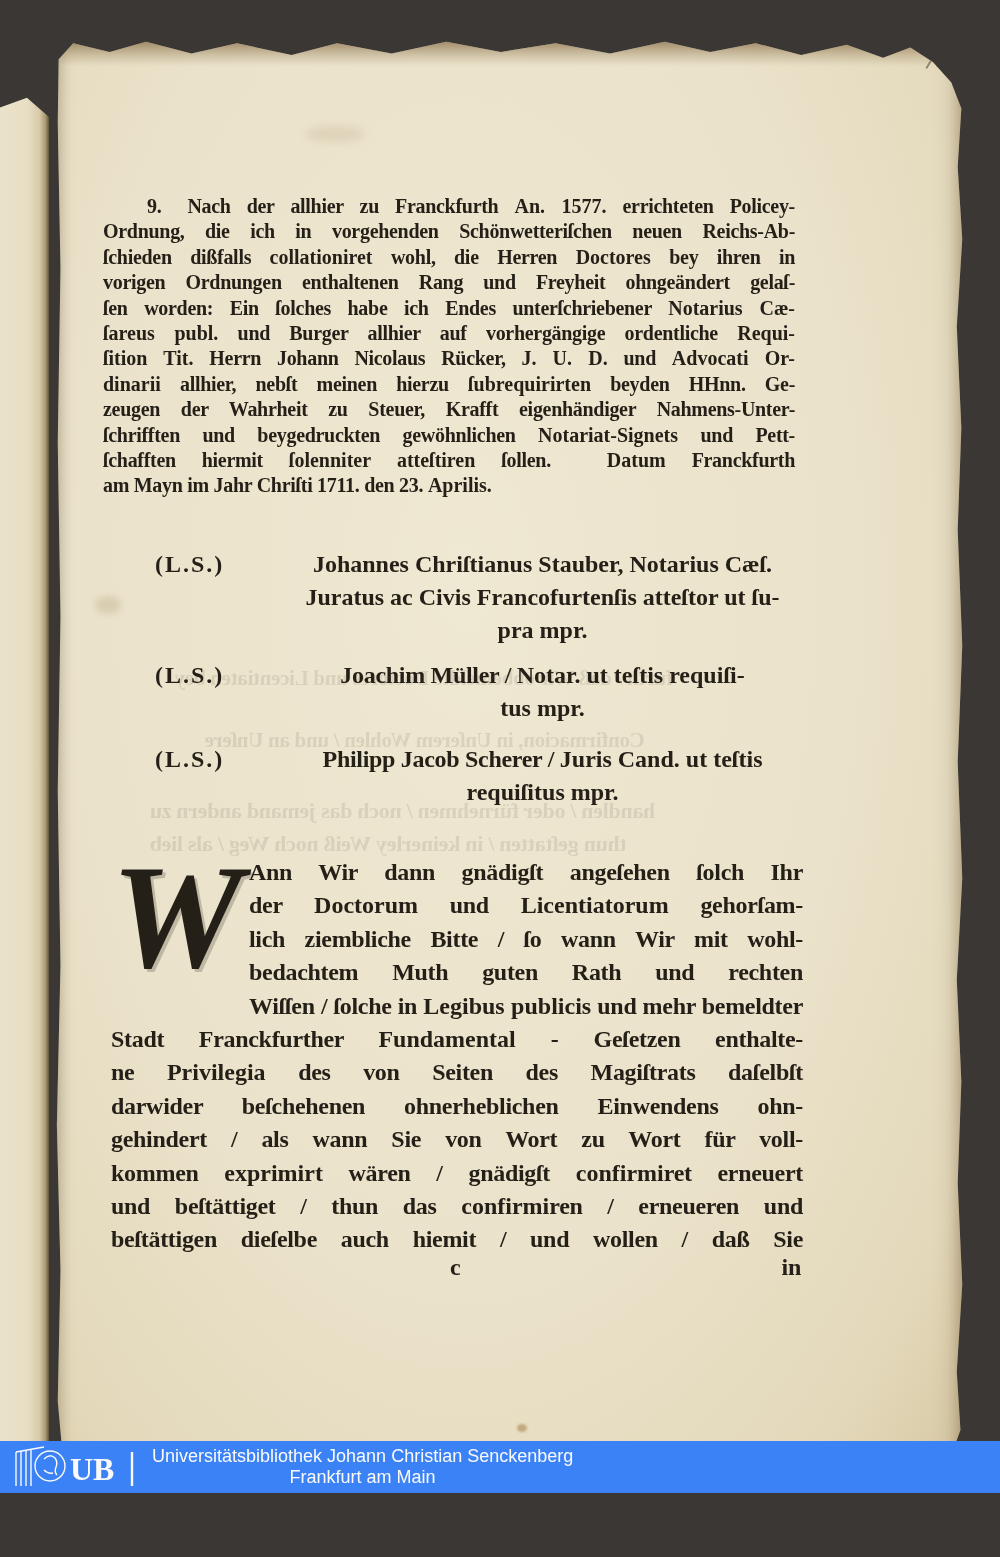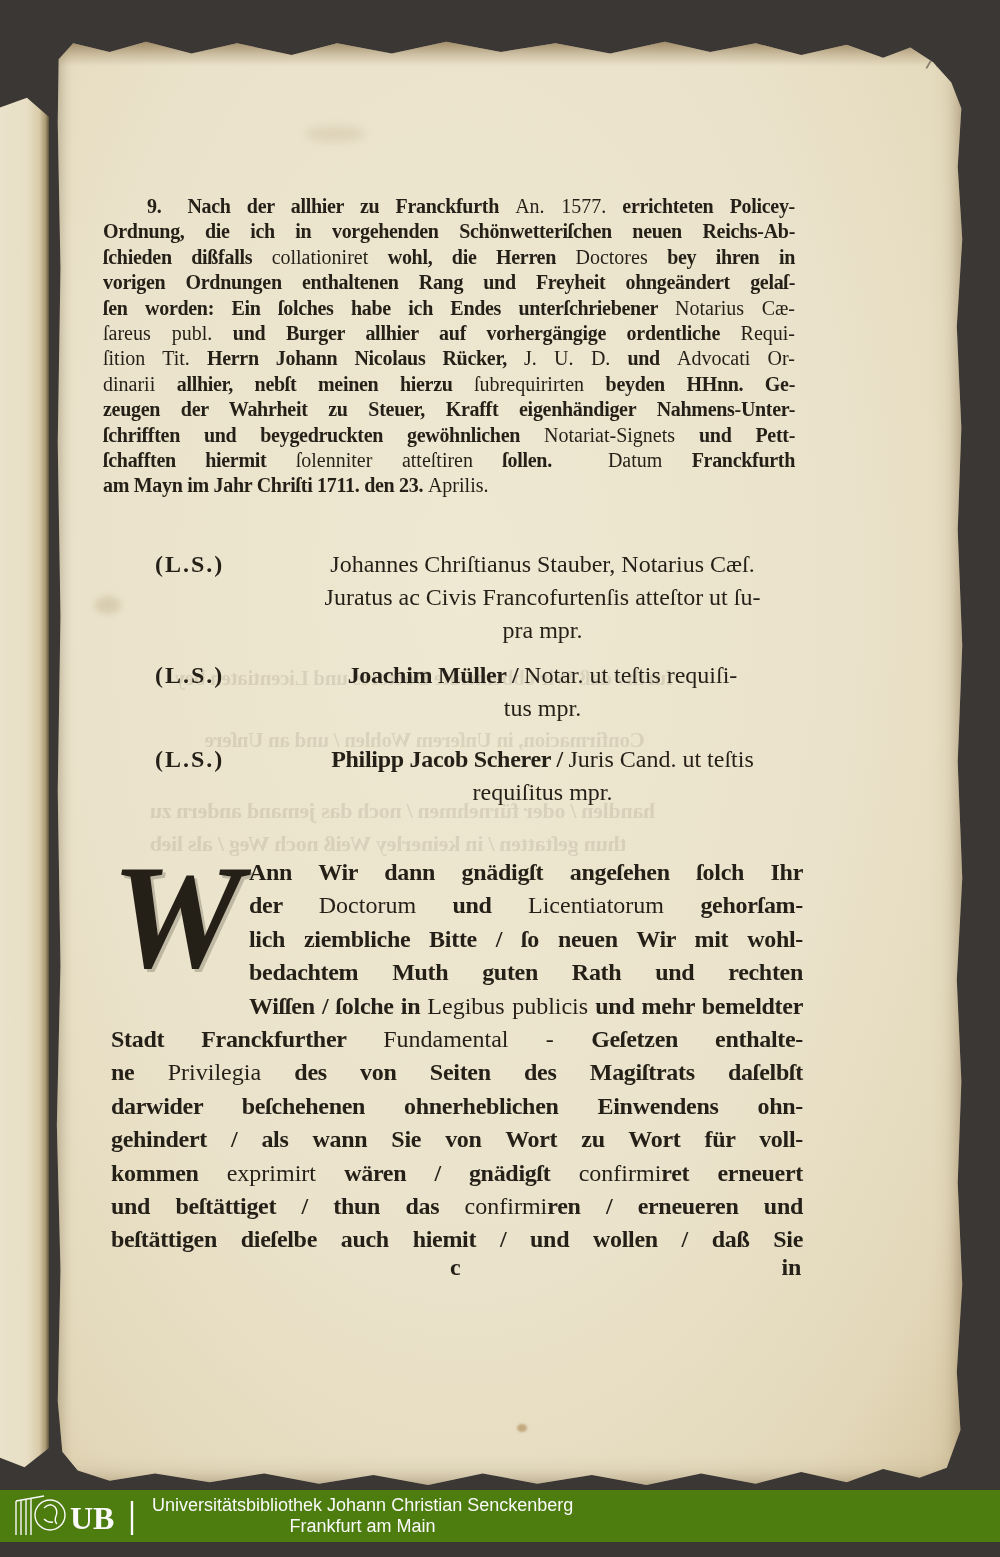--- a/index.html
+++ b/index.html
@@ -38,21 +38,21 @@
   .ghost{
     position:absolute;transform:scaleX(-1);opacity:.13;filter:blur(.6px);
     font-weight:bold;font-size:22px;color:#57493a;white-space:nowrap;
     letter-spacing:-.3px;pointer-events:none;
   }
   
   .textblock{position:absolute;line-height:25.4px;font-size:20px;}
   .line{text-align:justify;}
   .line.j{text-align-last:justify;}
   span.f{font-weight:bold;letter-spacing:-.3px;}
-  span.a{font-weight:normal;letter-spacing:0;}
+  span.a{font-weight:bold;letter-spacing:0;}
   span.g{display:inline-block;width:56px;}
   span.g2{display:inline-block;width:26px;}
   .para9{left:48px;top:158px;width:692px;}
   .sig-row{position:absolute;left:48px;width:720px;font-size:24px;line-height:33px;}
   .sig-row .seal{position:absolute;left:52px;top:0;font-weight:bold;letter-spacing:2px;}
   .sig-row .sig-text{margin-left:157px;width:565px;}
   .sig-row .sig-text .line{padding-left:44px;text-indent:-44px;text-align:center;}
   .sig1{top:512px;}
   .sig2{top:623px;}
   .sig3{top:707px;}
@@ -65,22 +65,22 @@
   .catchline{position:absolute;left:56px;top:1218px;width:692px;height:34px;font-size:24px;font-weight:bold;}
   .catch-c{position:absolute;left:49%;}
   .catch-in{position:absolute;right:2px;}
   .pencil-number{
     position:absolute;left:868px;top:16px;
     font-family:"DejaVu Sans",sans-serif;font-size:19px;color:#8b8070;
     transform:rotate(9deg);letter-spacing:1px;
   }
   
   .footer{
-    position:absolute;left:0;top:1490px;width:1000px;height:52px;
-    background:#4d7c0f;color:#fafafa;font-family:"Liberation Sans","DejaVu Sans",sans-serif;
+    position:absolute;left:0;top:1441px;width:1000px;height:52px;
+    background:#3b82f6;color:#fafafa;font-family:"Liberation Sans","DejaVu Sans",sans-serif;
   }
   .footer .logo{position:absolute;left:14px;top:5px;}
   .footer .footer-text{position:absolute;left:152px;top:5px;font-size:18px;line-height:21px;text-align:center;}
 </style>
 </head>
 <body>
 
 <div class="prev-page"></div>
 
 <div class="page">
@@ -135,21 +135,21 @@
     <div class="sig-text">
         <div class="line"><span class="f">Philipp Jacob Scherer / </span><span class="a">Juris Cand.  ut teſtis</span></div>
         <div class="line"><span class="a">requiſitus mpr.</span></div>
       </div>
   </div>
 
   <div class="textblock wpara">
     <div class="initial-w">W</div>
   <div class="line j"><span class="f">Ann Wir dann gnädigſt angeſehen ſolch Ihr</span></div>
       <div class="line j"><span class="f">der </span><span class="a">Doctorum</span><span class="f"> und </span><span class="a">Licentiatorum</span><span class="f"> gehorſam-</span></div>
-      <div class="line j"><span class="f">lich ziembliche Bitte / ſo neuen Wir mit wohl-</span></div>
+      <div class="line j"><span class="f">lich ziembliche Bitte / ſo wann Wir mit wohl-</span></div>
       <div class="line j"><span class="f">bedachtem Muth guten Rath und rechten</span></div>
       <div class="line j"><span class="f">Wiſſen / ſolche in </span><span class="a">Legibus publicis</span><span class="f"> und mehr bemeldter</span></div>
       <div class="line j"><span class="f">Stadt Franckfurther </span><span class="a">Fundamental - </span><span class="f">Geſetzen enthalte-</span></div>
       <div class="line j"><span class="f">ne </span><span class="a">Privilegia</span><span class="f"> des von Seiten des Magiſtrats daſelbſt</span></div>
       <div class="line j"><span class="f">darwider beſchehenen ohnerheblichen Einwendens ohn-</span></div>
       <div class="line j"><span class="f">gehindert / als wann Sie von Wort zu Wort für voll-</span></div>
       <div class="line j"><span class="f">kommen </span><span class="a">exprimirt</span><span class="f"> wären / gnädigſt </span><span class="a">confirmi</span><span class="f">ret erneuert</span></div>
       <div class="line j"><span class="f">und beſtättiget / thun das </span><span class="a">confirmi</span><span class="f">ren / erneueren und</span></div>
       <div class="line j"><span class="f">beſtättigen dieſelbe auch hiemit / und wollen / daß Sie</span></div>
     </div>

